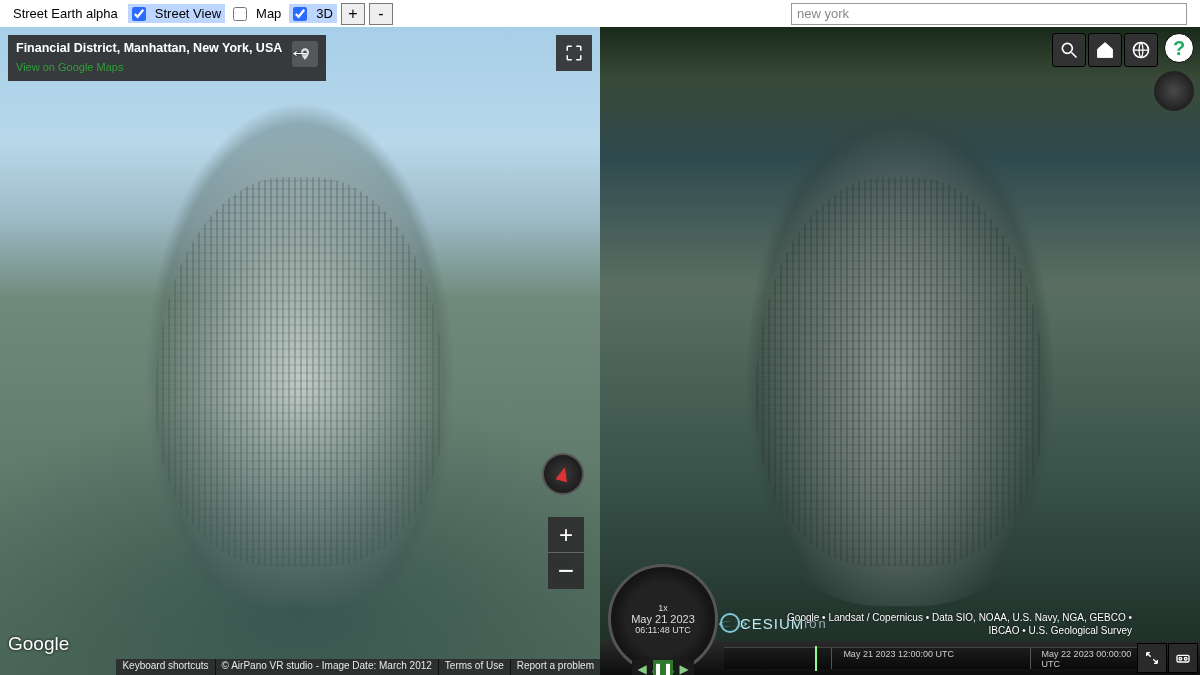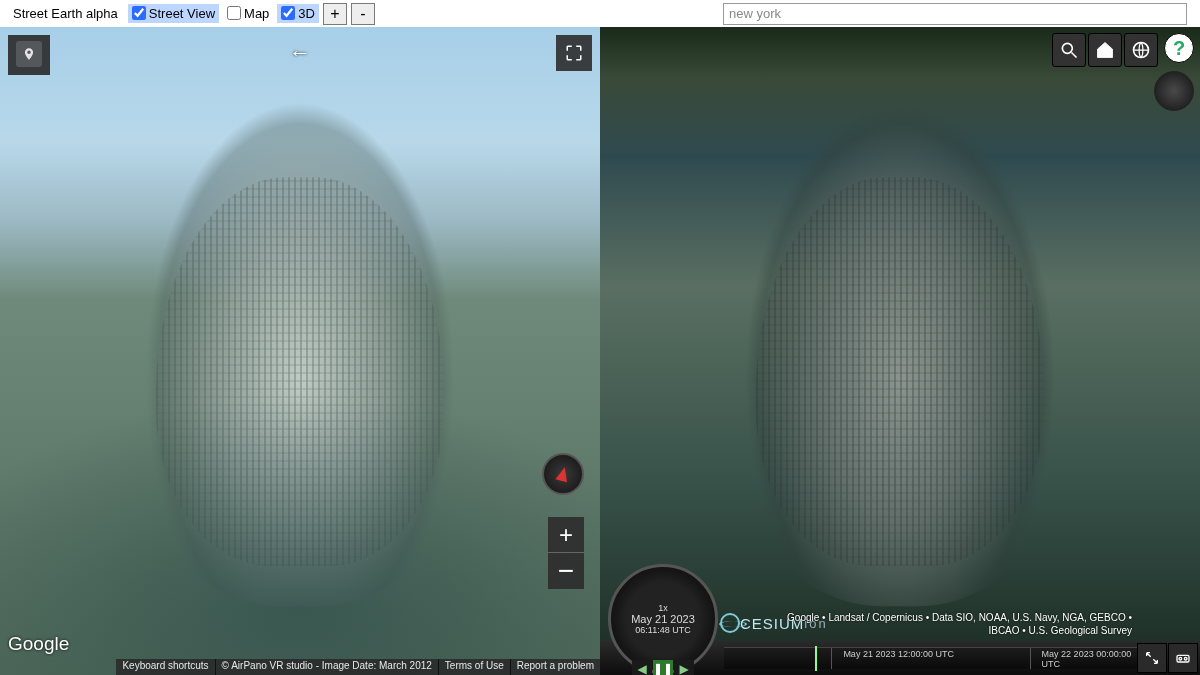--- a/index.html
+++ b/index.html
@@ -1,26 +1,26 @@
 <!DOCTYPE html>
 <html><head>
 <meta charset="utf-8">
 <style>
 * { margin: 0; padding: 0; box-sizing: border-box; font-family: Arial, sans-serif; }
 body { width: 1200px; height: 675px; overflow: hidden; background: #fff; }
 
 
 .toolbar { height: 27px; display: flex; align-items: center; padding: 2px 13px; gap: 4px; font-size: 13px; }
 .app-title { margin-right: 6px; }
-.tog { display: inline-flex; align-items: flex-start; gap: 3px; padding: 2px 4px; }
+.tog { display: inline-flex; align-items: center; gap: 9px; padding: 2px 4px; }
 .tog.on { background: #bcd6ff; }
 .tog input { width: 14px; height: 14px; accent-color: #2b6cff; }
 .btn-sq { width: 24px; height: 22px; border: 1px solid #7a7a7a; background: #eee; font-size: 16px; line-height: 18px; cursor: pointer; }
 .search { flex: 1; display: flex; justify-content: flex-end; }
-.search input { width: 464px; height: 22px; border: 1px solid #999; padding: 0 5px; font-size: 13px; color: #888; }
+.search input { width: 396px; height: 22px; border: 1px solid #999; padding: 0 5px; font-size: 13px; color: #888; }
 
 
 .panes { display: flex; height: 648px; }
 .pane { position: relative; height: 100%; }
 .pane.left { flex: 0 0 600px; background: linear-gradient(180deg,#a7cfe8 0%,#b8d8ea 18%,#9cb8c4 30%,#6f8a7a 42%,#4f6a5a 100%); }
 .pane.right { flex: 1; background: linear-gradient(180deg,#1a2a1a 0%,#3a4a38 8%,#2f4a4f 20%,#5a6f62 40%,#38524a 70%,#1a2a22 100%); }
 
 
 .city { position: absolute; left: 50%; top: 52%; transform: translate(-50%,-52%); width: 60%; height: 78%; background:
   radial-gradient(ellipse 55% 70% at 50% 55%, rgba(200,210,205,.9) 0%, rgba(150,165,160,.85) 40%, rgba(80,100,95,.4) 72%, transparent 78%);
@@ -111,20 +111,24 @@
   </div>
 </div>
 
 <div class="panes">
 
   <div class="pane left">
     <div class="city"></div>
     <div class="water"></div>
 
     <div class="locbox">
+      <div>
+        <div class="txt">Financial District, Manhattan, New York, USA</div>
+        <a class="link">View on Google Maps</a>
+      </div>
       <div class="pin">
         <svg viewBox="0 0 24 24">
             <path d="M12 2C8 2 5 5 5 9c0 5 7 13 7 13s7-8 7-13c0-4-3-7-7-7zm0 10a3 3 0 110-6 3 3 0 010 6z"></path>
           </svg>
       </div>
     </div>
 
     <div class="back-arrow">←</div>
 
     <div class="fullscreen">

